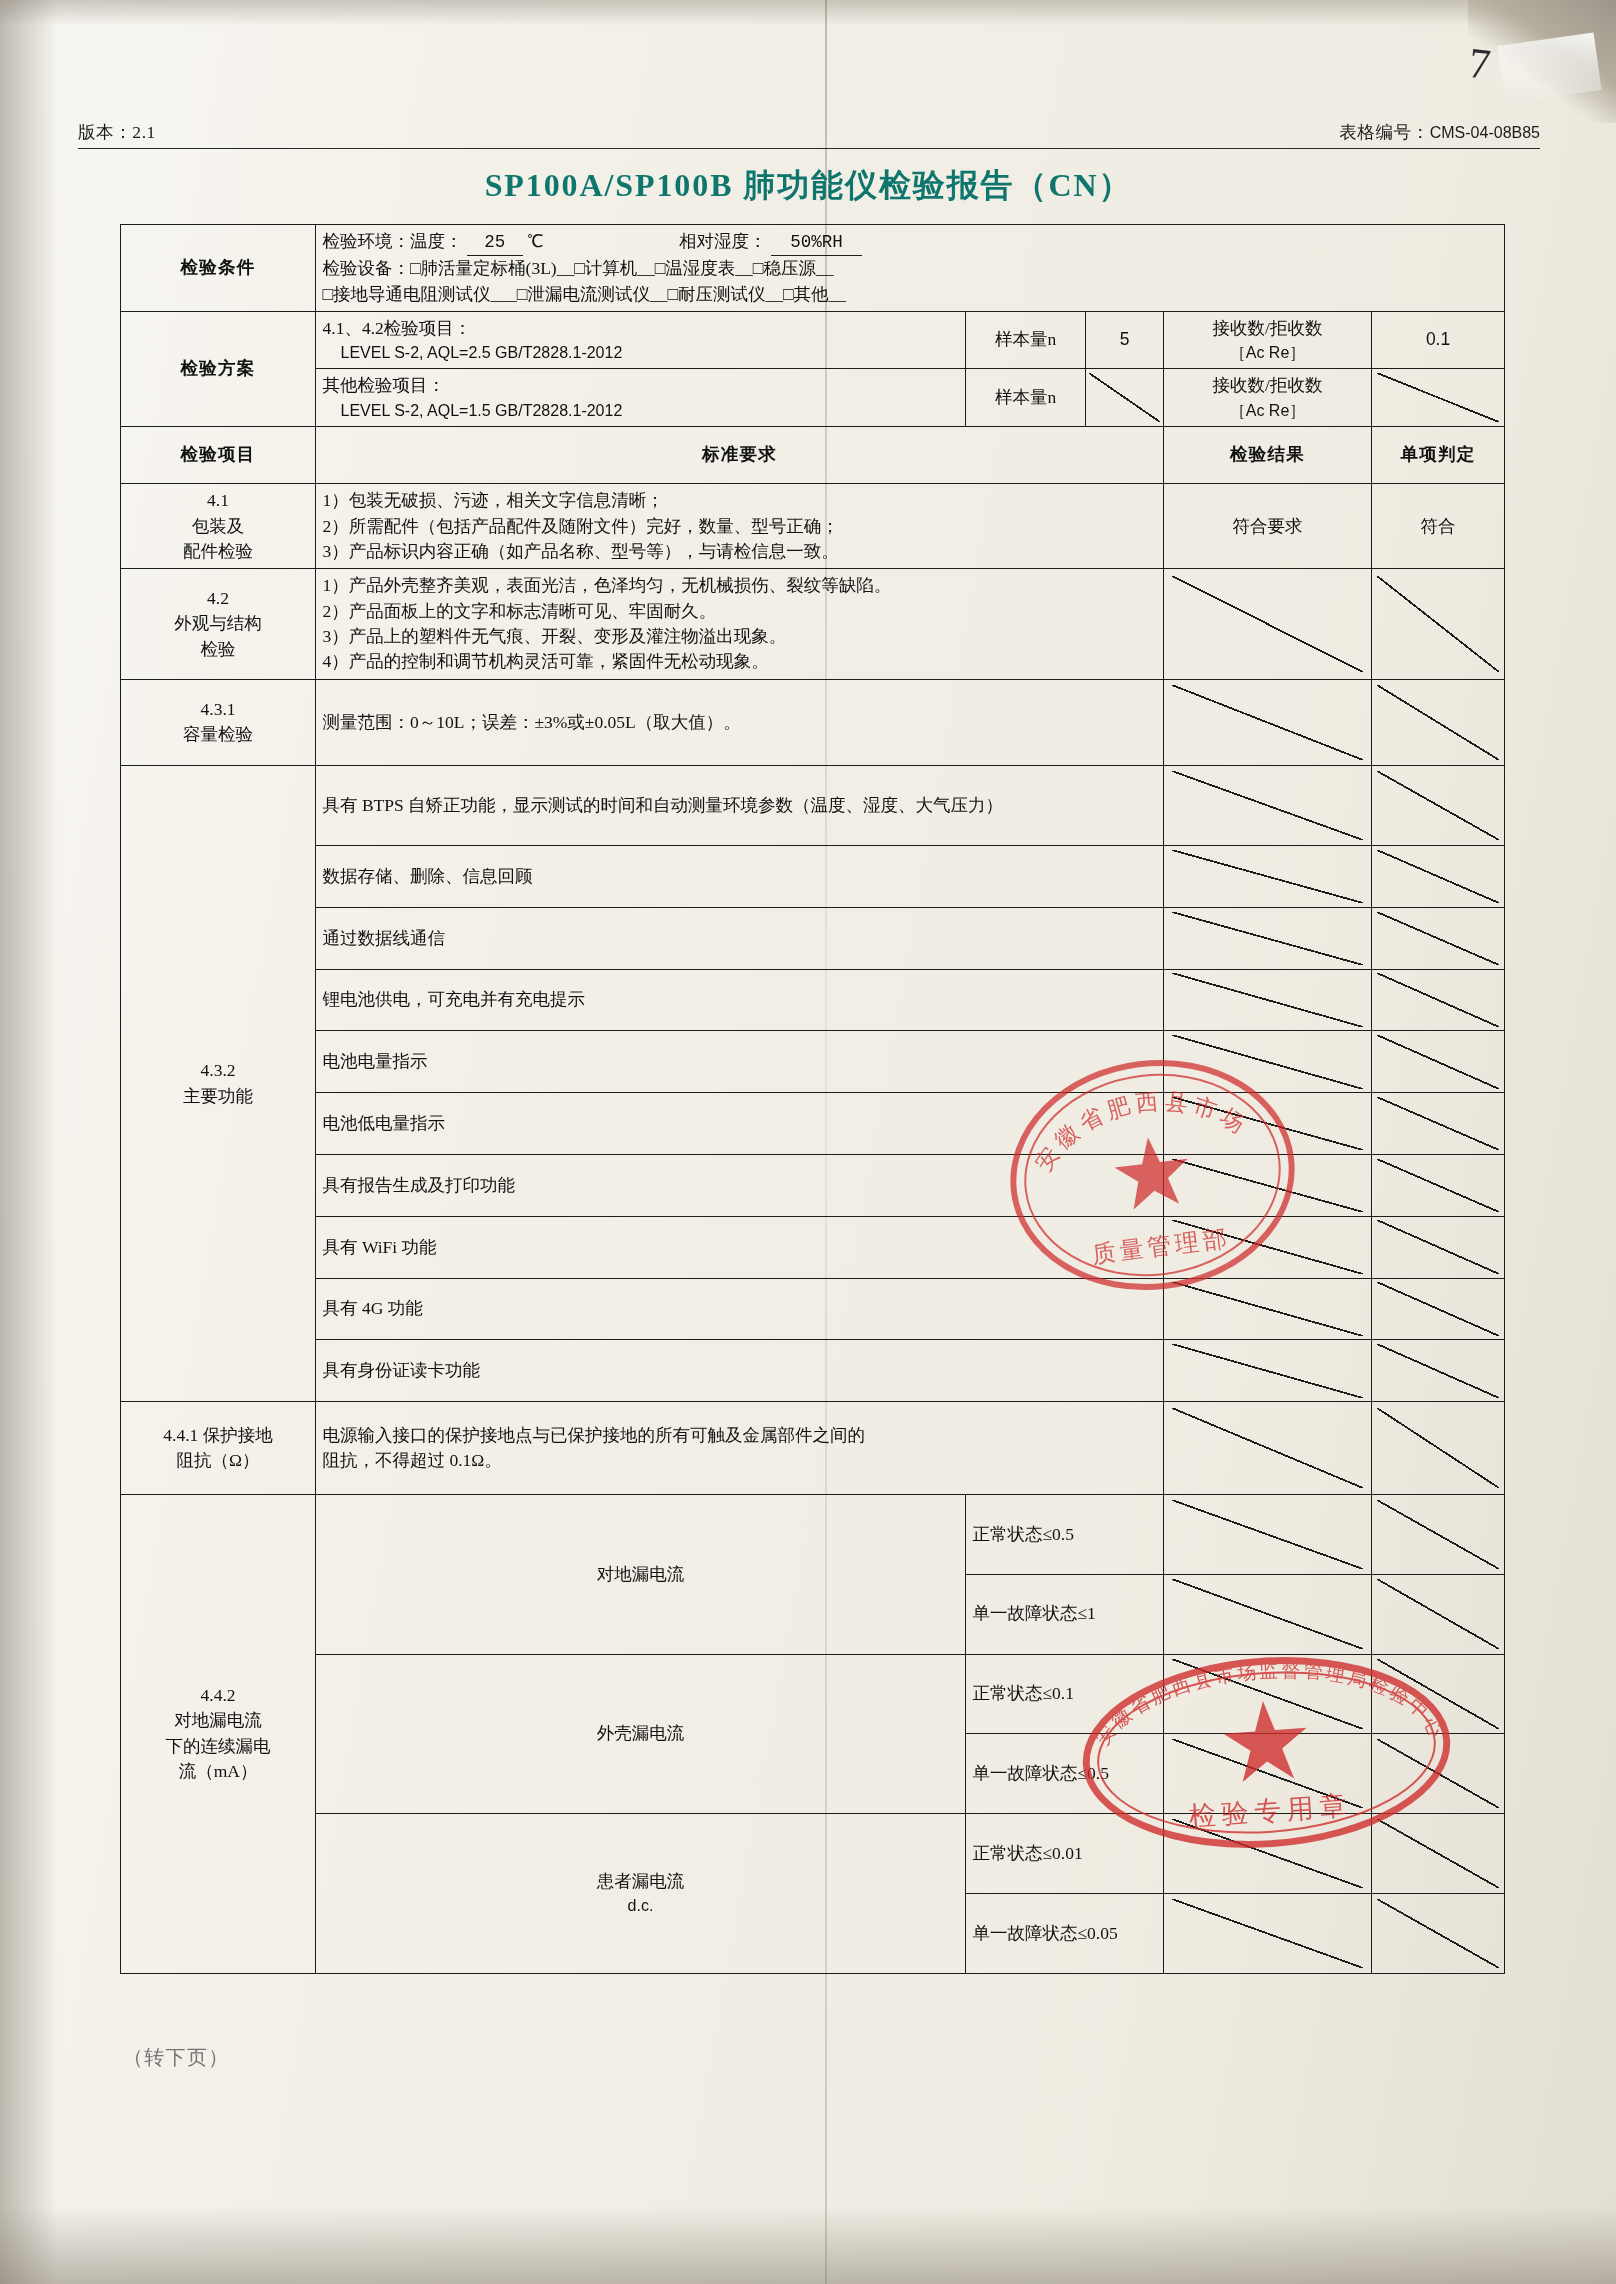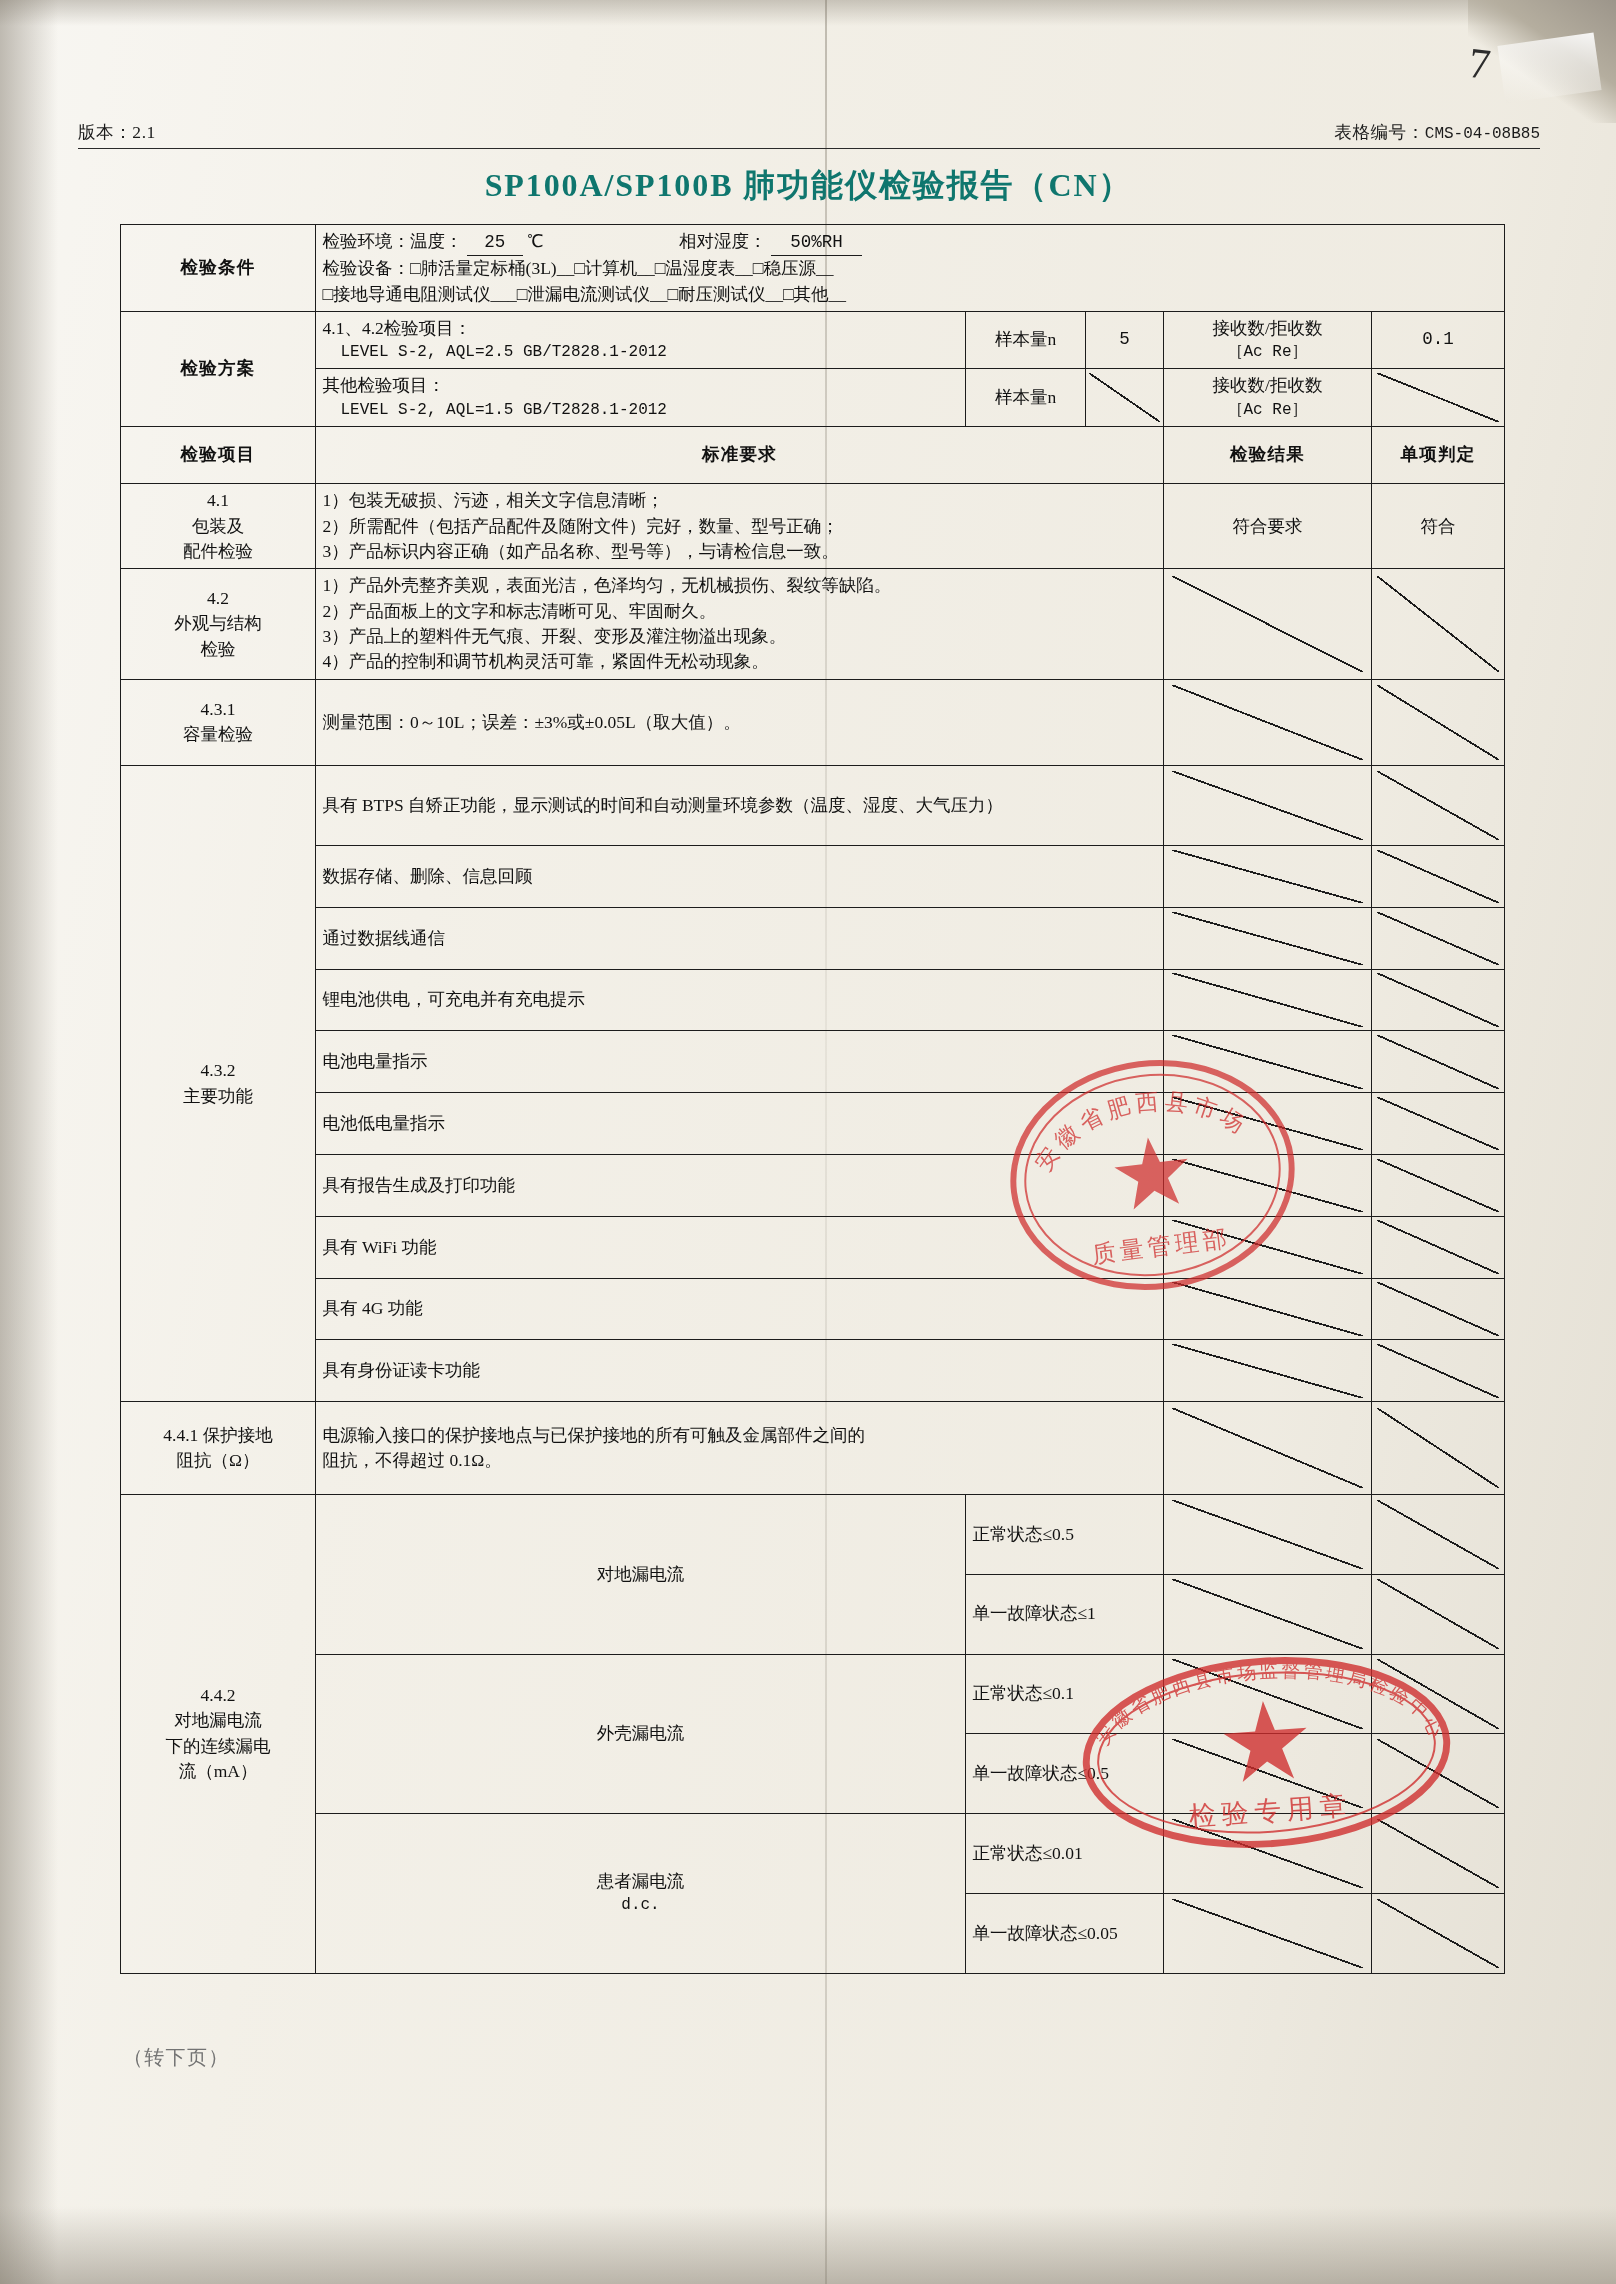--- a/index.html
+++ b/index.html
@@ -127,21 +127,21 @@
     text-align: center;
     font-size: 19.5px;
     line-height: 1.4;
   }
   .big-label {
     font-size: 20px;
     font-weight: bold;
     letter-spacing: 1.3px;
   }
   .mono {
-    font-family: Liberation Mono, monospace;
+    font-family: Liberation Sans, sans-serif;
     font-size: 16px;
     letter-spacing: 0px;
   }
   .ul {
     display: inline-block;
     min-width: 56px;
     border-bottom: 1.3px solid #1c1c1c;
     text-align: center;
     font-family: "Liberation Mono", monospace;
   }

